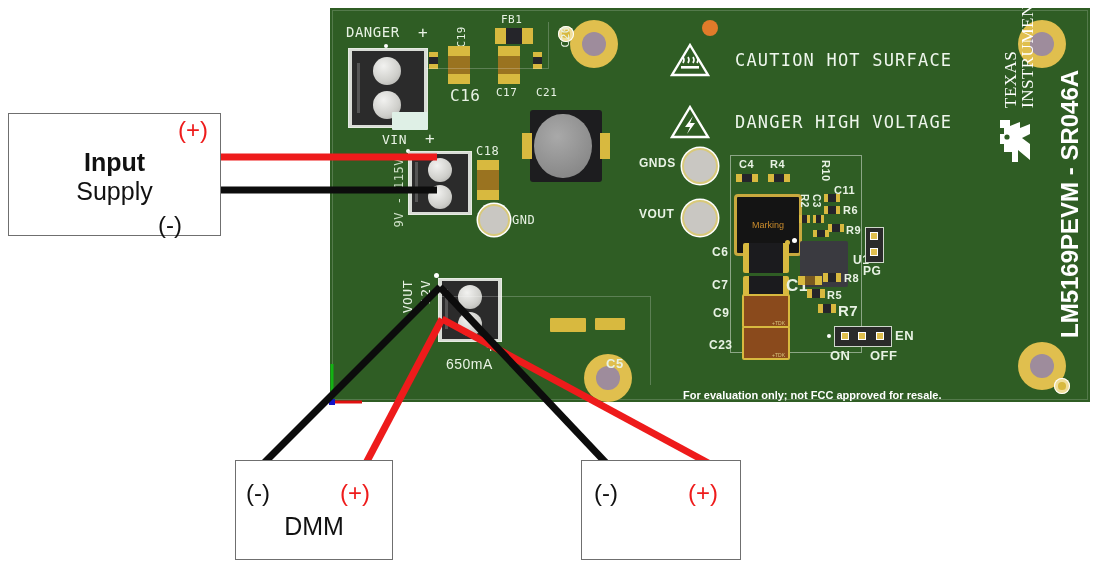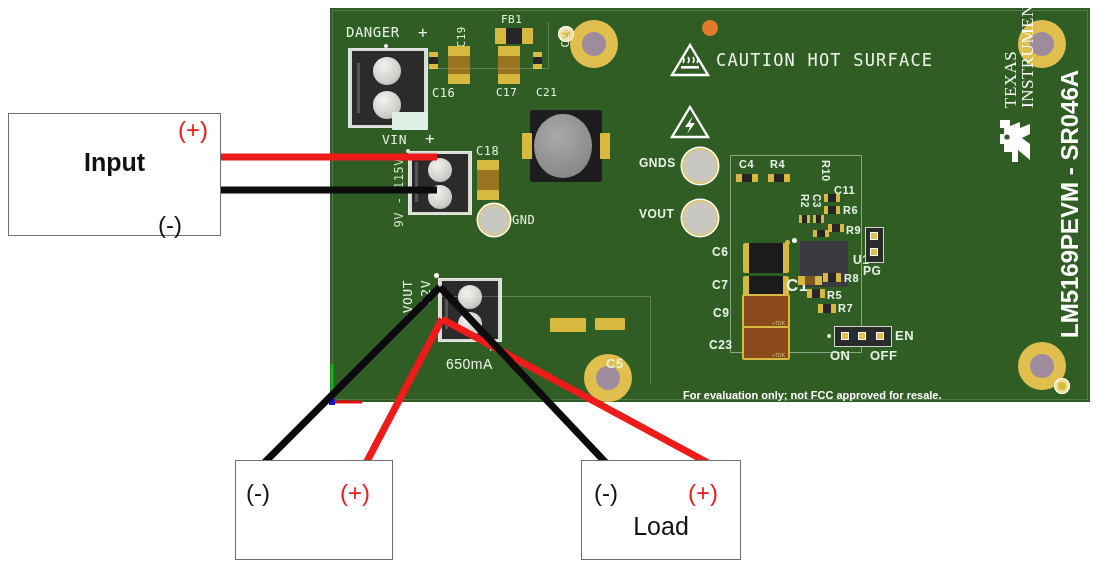--- a/index.html
+++ b/index.html
@@ -61,21 +61,21 @@
        background:#8e8e8e;background:radial-gradient(circle at 40% 35%,#a9a9a9,#7e7e7e);}
   .ind .tab{position:absolute;top:32%;height:36%;width:14%;background:#d8b93f;}
   .outline{position:absolute;border:1px solid rgba(255,255,255,.45);}
   .outline-dim{position:absolute;border:1px solid rgba(255,255,255,.22);}
   .hdr{position:absolute;background:#2a2a2a;border:1px solid #cfd8cb;}
   .hdr .hp{position:absolute;width:6px;height:6px;background:#e0bf4e;border:1px solid #fff;}
   .marking{position:absolute;background:#141414;border:3px solid #c9a93e;border-radius:4px;
        display:flex;align-items:center;justify-content:center;color:#c98b2c;
        font-family:"Liberation Sans",sans-serif;font-size:9px;}
 
-  .warn{position:absolute;display:flex;align-items:center;gap:6px;}
+  .warn{position:absolute;display:flex;align-items:center;gap:25px;}
   .tri{width:40px;height:36px;}
   .warn-txt{color:#eef6ec;font-family:"DejaVu Sans Mono",monospace;font-size:17px;
        letter-spacing:1.2px;white-space:nowrap;}
 
   .ti-side{position:absolute;color:#fff;font-family:"Liberation Sans",sans-serif;
        font-weight:bold;transform:rotate(-90deg);transform-origin:left top;white-space:nowrap;}
 
   .fcc{position:absolute;color:#fff;font-family:Liberation Sans, sans-serif;
        font-weight:bold;font-size:11px;white-space:nowrap;}
 
@@ -116,21 +116,21 @@
     <div class="term" style="left:18px;top:40px;width:78px;height:78px;">
       <div class="body"></div>
       <div class="slotL" style="left:8px;top:14px;height:50px;"></div>
       <div class="screw" style="left:24px;top:8px;width:28px;height:28px;"></div>
       <div class="screw" style="left:24px;top:42px;width:28px;height:28px;"></div>
     </div>
 
     <div class="silk" style="left:125px;top:18px;font-size:11px;writing-mode:vertical-rl;transform:rotate(180deg);">C19</div>
     <div class="silk" style="left:171px;top:5px;font-size:11px;">FB1</div>
     <div class="silk" style="left:229px;top:18px;font-size:11px;writing-mode:vertical-rl;transform:rotate(180deg);">C20</div>
-    <div class="silk" style="left:102px;top:78px;font-size:12px;">C16</div>
+    <div class="silk" style="left:120px;top:78px;font-size:16px;">C16</div>
     <div class="silk" style="left:166px;top:78px;font-size:11px;">C17</div>
     <div class="silk" style="left:206px;top:78px;font-size:11px;">C21</div>
 
     <div class="res" style="left:165px;top:20px;width:38px;height:16px;">
         <i class="r-end re1"></i>
         <i class="r-end re2"></i>
       </div>
     <div class="capV" style="left:118px;top:38px;width:22px;height:38px;">
         <i class="cv-end ev1"></i>
         <i class="cv-end ev2"></i>
@@ -181,40 +181,42 @@
         <path d="M13 21 q2-3 0-6 M18 21 q2-3 0-6 M23 21 q2-3 0-6 M27 21 q2-3 0-6" fill="none" stroke="#fff" stroke-width="1.6"></path>
         <rect x="11" y="24" width="18" height="2.6" fill="#fff"></rect>
       </svg>
       <div class="warn-txt">CAUTION HOT SURFACE</div>
     </div>
     <div class="warn" style="left:340px;top:96px;">
       <svg class="tri" viewBox="0 0 40 36">
         <path d="M20 3 L38 33 L2 33 Z" fill="none" stroke="#fff" stroke-width="2.4"></path>
         <path d="M23 12 L15 23 L20 23 L17 30 L25 19 L20 19 Z" fill="#fff"></path>
       </svg>
+      <div class="warn-txt">DANGER HIGH VOLTAGE</div>
     </div>
 
     <div class="silk-s silk" style="left:309px;top:148px;font-size:12px;font-weight:bold;">GNDS</div>
     <div class="tp" style="left:352px;top:140px;width:32px;height:32px;"></div>
     <div class="silk-s silk" style="left:309px;top:199px;font-size:12px;font-weight:bold;">VOUT</div>
     <div class="tp" style="left:352px;top:192px;width:32px;height:32px;"></div>
 
     <div class="outline" style="left:400px;top:147px;width:130px;height:196px;"></div>
 
     <div class="silk-s silk" style="left:409px;top:150px;font-size:11px;font-weight:bold;">C4</div>
     <div class="silk-s silk" style="left:440px;top:150px;font-size:11px;font-weight:bold;">R4</div>
     <div class="res" style="left:406px;top:166px;width:22px;height:8px;">
         <i class="r-end re1"></i>
         <i class="r-end re2"></i>
       </div>
     <div class="res" style="left:438px;top:166px;width:22px;height:8px;">
         <i class="r-end re1"></i>
         <i class="r-end re2"></i>
       </div>
 
+    <div class="marking" style="left:404px;top:186px;width:62px;height:56px;">Marking</div>
     <div style="position:absolute;left:455px;top:232px;width:5px;height:5px;border-radius:50%;background:#d8b93f;"></div>
 
     <div class="silk-s silk" style="left:490px;top:152px;font-size:11px;font-weight:bold;writing-mode:vertical-rl;">R10</div>
     <div class="silk-s silk" style="left:504px;top:176px;font-size:11px;font-weight:bold;">C11</div>
     <div class="res" style="left:494px;top:186px;width:16px;height:8px;">
         <i class="r-end re1"></i>
         <i class="r-end re2"></i>
       </div>
     <div class="res" style="left:494px;top:198px;width:16px;height:8px;">
         <i class="r-end re1"></i>
@@ -283,21 +285,21 @@
     <div class="silk-s silk" style="left:514px;top:264px;font-size:11px;font-weight:bold;">R8</div>
     <div class="res" style="left:477px;top:281px;width:18px;height:9px;">
         <i class="r-end re1"></i>
         <i class="r-end re2"></i>
       </div>
     <div class="silk-s silk" style="left:497px;top:281px;font-size:11px;font-weight:bold;">R5</div>
     <div class="res" style="left:488px;top:296px;width:18px;height:9px;">
         <i class="r-end re1"></i>
         <i class="r-end re2"></i>
       </div>
-    <div class="silk-s silk" style="left:508px;top:294px;font-size:11px;font-weight:bold;">R7</div>
+    <div class="silk-s silk" style="left:508px;top:294px;font-size:15px;font-weight:bold;">R7</div>
 
     <div class="silk-s silk" style="left:383px;top:298px;font-size:12px;font-weight:bold;">C9</div>
     <div class="silk-s silk" style="left:379px;top:330px;font-size:12px;font-weight:bold;">C23</div>
     <div class="tdkcap" style="left:412px;top:286px;width:44px;height:30px;">
         <span class="tdk">+TDK</span>
       </div>
     <div class="tdkcap" style="left:412px;top:318px;width:44px;height:30px;">
         <span class="tdk">+TDK</span>
       </div>
 
@@ -369,27 +371,28 @@
     <path class="wR" d="M442 319 L712 465"></path>
 
     <path class="wK" d="M440 287 L262 465"></path>
 
     <path class="wK" d="M440 287 L608 465"></path>
   </svg>
 
   <div class="box" style="left:8px;top:113px;width:213px;height:123px;">
     <div class="sign plus" style="right:12px;top:2px;">(+)</div>
     <div class="title" style="top:34px;font-weight:bold;">Input</div>
+    <div class="title" style="top:63px;">Supply</div>
     <div class="sign minus" style="right:38px;bottom:-4px;">(-)</div>
   </div>
 
   <div class="box" style="left:235px;top:460px;width:158px;height:100px;">
     <div class="sign minus" style="left:10px;top:18px;">(-)</div>
     <div class="sign plus" style="right:22px;top:18px;">(+)</div>
+    <div class="title" style="top:51px;">DMM</div>
   </div>
 
   <div class="box" style="left:581px;top:460px;width:160px;height:100px;">
     <div class="sign minus" style="left:12px;top:18px;">(-)</div>
     <div class="sign plus" style="right:22px;top:18px;">(+)</div>
-    <div class="title" style="top:51px;">Load</div>
   </div>
 
 </div>
 
 </body></html>

